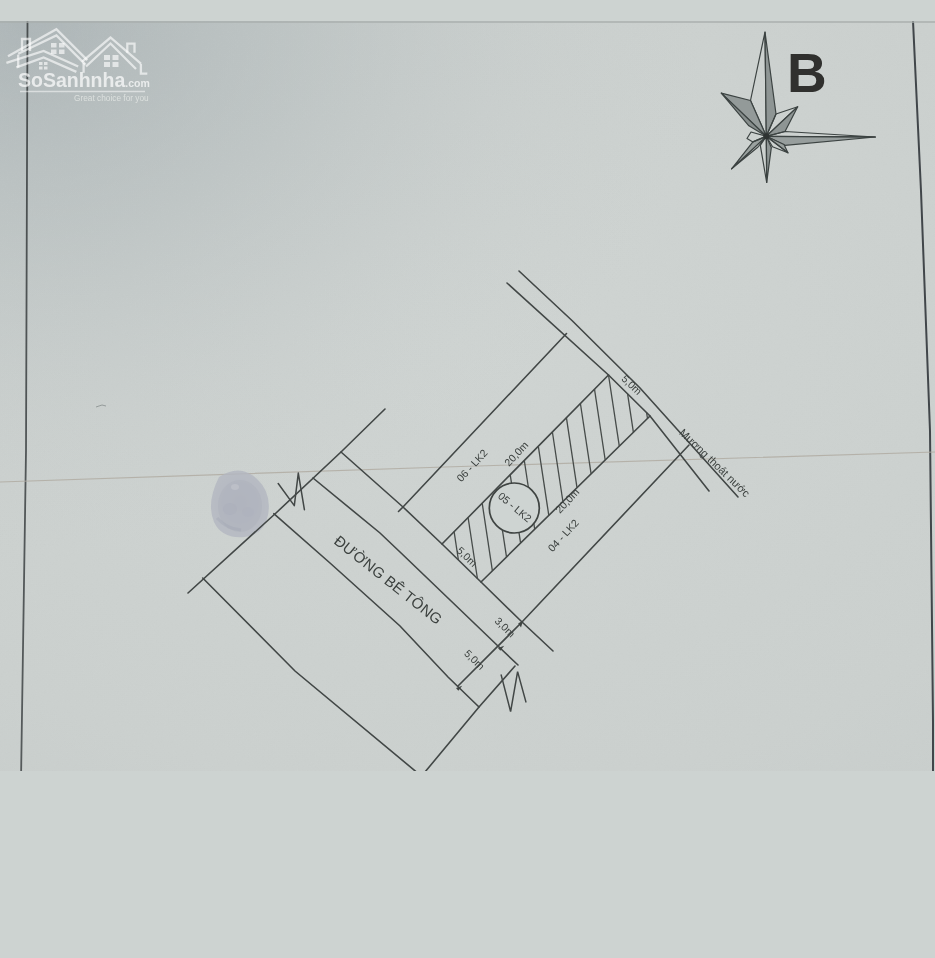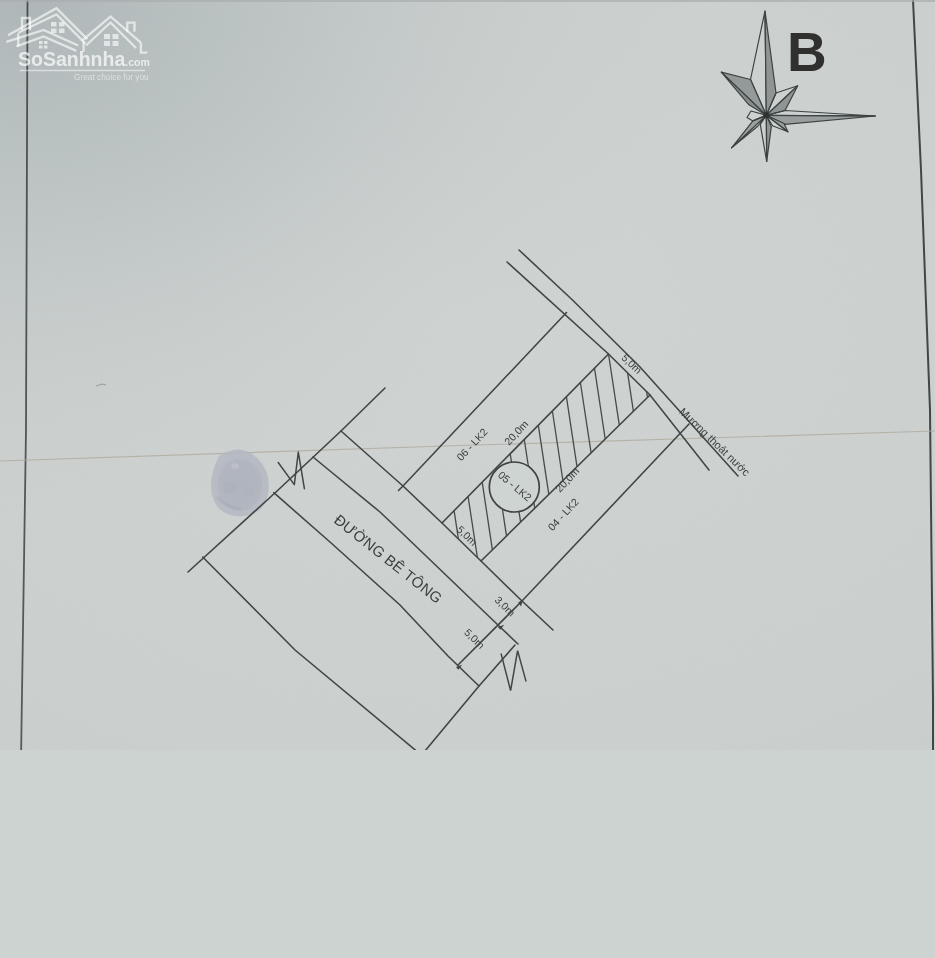--- a/index.html
+++ b/index.html
@@ -1,18 +1,18 @@
 <!DOCTYPE html>
 <html><head>
 <meta charset="utf-8">
 <style>
 html,body{margin:0;padding:0;background:#cdd3d1;}
 #page{position:relative;width:935px;height:750px;overflow:hidden;
  background:radial-gradient(ellipse 130% 110% at 48% 42%, #d0d5d3 0%, #ccd1cf 55%, #c4cac9 100%);
- font-family:"Liberation Sans", sans-serif;}
+ font-family:"Liberation Sans", sans-serif;margin-top:21px;}
 svg{position:absolute;left:0;top:0;}
 </style>
 </head>
 <body>
 <div id="page">
 <svg width="935" height="958" viewBox="0 0 935 958">
  <defs>
   <radialGradient id="smg1" cx="50%" cy="50%" r="50%">
    <stop offset="0%" stop-color="#a9adbb" stop-opacity="0.75"></stop>
    <stop offset="60%" stop-color="#b2b6c1" stop-opacity="0.55"></stop>

